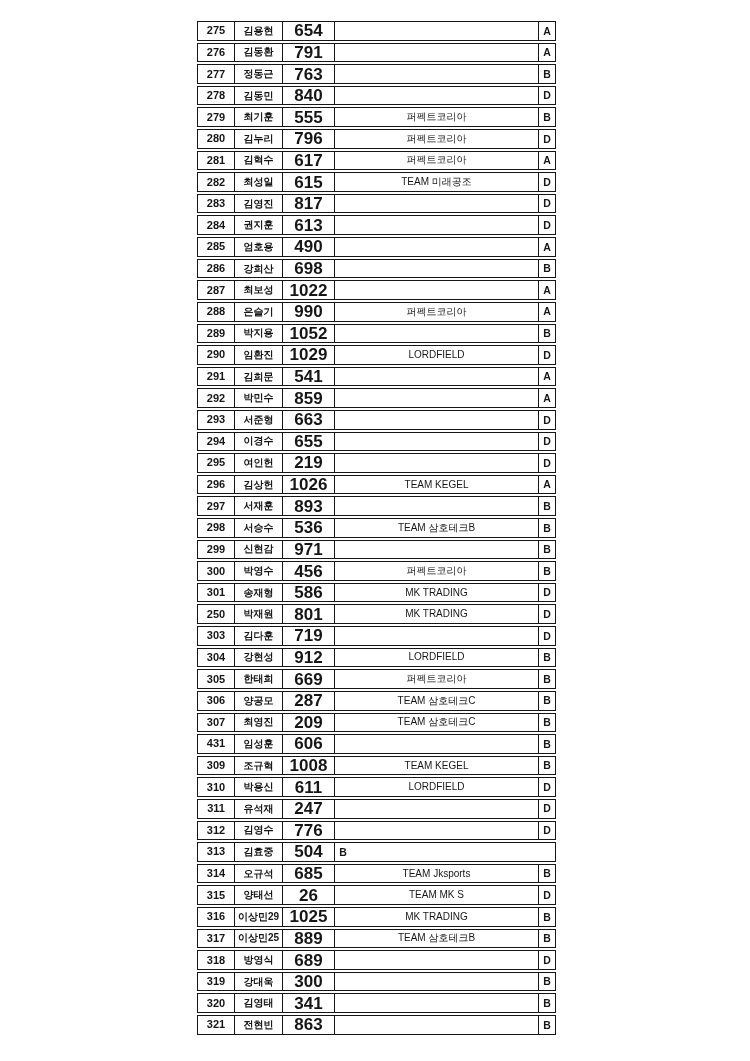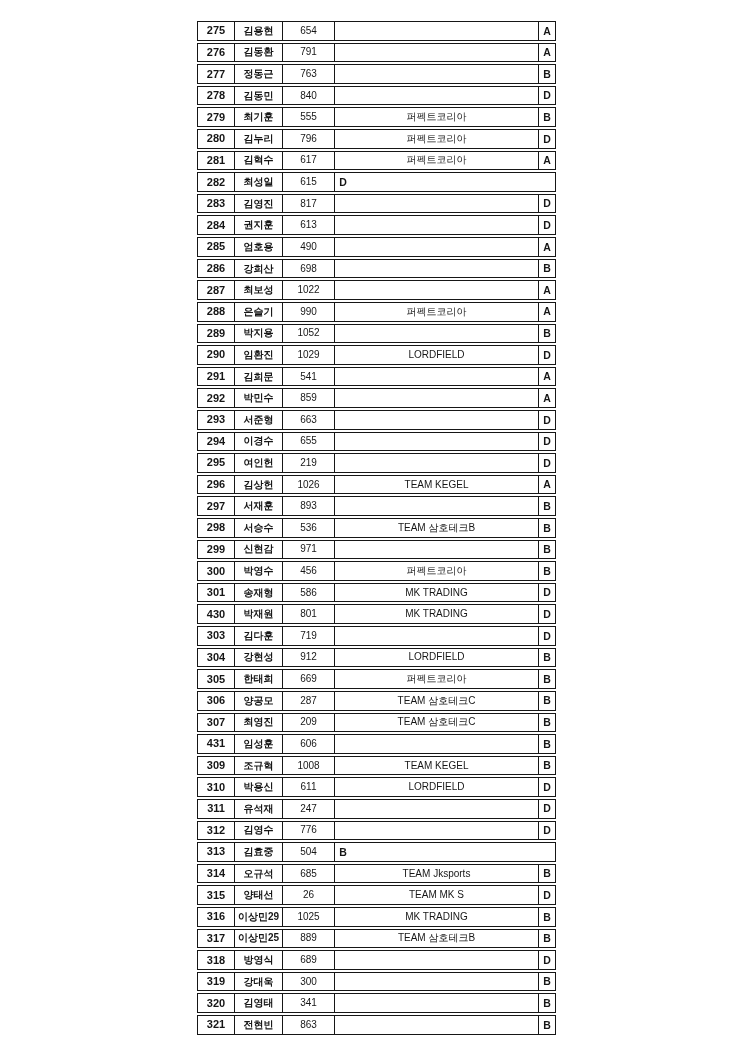--- a/index.html
+++ b/index.html
@@ -37,21 +37,21 @@
     display: flex;
     align-items: center;
     justify-content: center;
     overflow: hidden;
     white-space: nowrap;
     line-height: 1;
   }
   .cell + .cell { border-left: 1.5px solid #161616; }
   .c-no    { width: 36px;  font-size: 11px;  font-weight: 700; }
   .c-name  { width: 48px;  font-size: 10px;  font-weight: 700; }
-  .c-bib   { width: 52px;  font-size: 10px;  font-weight: 400; text-align: center; }
+  .c-bib   { width: 52px;  font-size: 17px;  font-weight: 700; text-align: center; }
   .c-team  { flex: 1 1 auto; font-size: 10px; font-weight: 400; }
   .c-grade { width: 17px;  font-size: 10.5px; font-weight: 700; }
 </style>
 </head>
 <body>
 
 <div class="page">
   <div class="roster-table" id="roster-table">
       <div class="row">
         <div class="cell c-no">275</div>
@@ -99,20 +99,21 @@
         <div class="cell c-no">281</div>
         <div class="cell c-name">김혁수</div>
         <div class="cell c-bib">617</div>
         <div class="cell c-team">퍼펙트코리아</div>
         <div class="cell c-grade">A</div>
       </div>
       <div class="row">
         <div class="cell c-no">282</div>
         <div class="cell c-name">최성일</div>
         <div class="cell c-bib">615</div>
+        <div class="cell c-team">TEAM 미래공조</div>
         <div class="cell c-grade">D</div>
       </div>
       <div class="row">
         <div class="cell c-no">283</div>
         <div class="cell c-name">김영진</div>
         <div class="cell c-bib">817</div>
         <div class="cell c-team"></div>
         <div class="cell c-grade">D</div>
       </div>
       <div class="row">
@@ -235,21 +236,21 @@
         <div class="cell c-grade">B</div>
       </div>
       <div class="row">
         <div class="cell c-no">301</div>
         <div class="cell c-name">송재형</div>
         <div class="cell c-bib">586</div>
         <div class="cell c-team">MK TRADING</div>
         <div class="cell c-grade">D</div>
       </div>
       <div class="row">
-        <div class="cell c-no">430</div>
+        <div class="cell c-no">250</div>
         <div class="cell c-name">박재원</div>
         <div class="cell c-bib">801</div>
         <div class="cell c-team">MK TRADING</div>
         <div class="cell c-grade">D</div>
       </div>
       <div class="row">
         <div class="cell c-no">303</div>
         <div class="cell c-name">김다훈</div>
         <div class="cell c-bib">719</div>
         <div class="cell c-team"></div>

